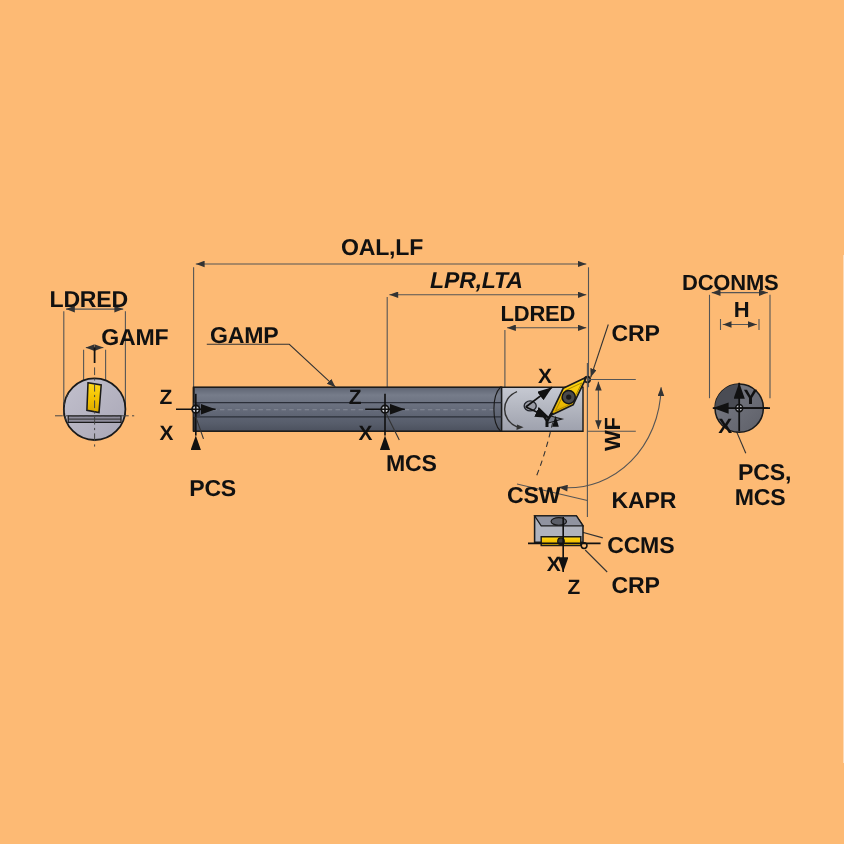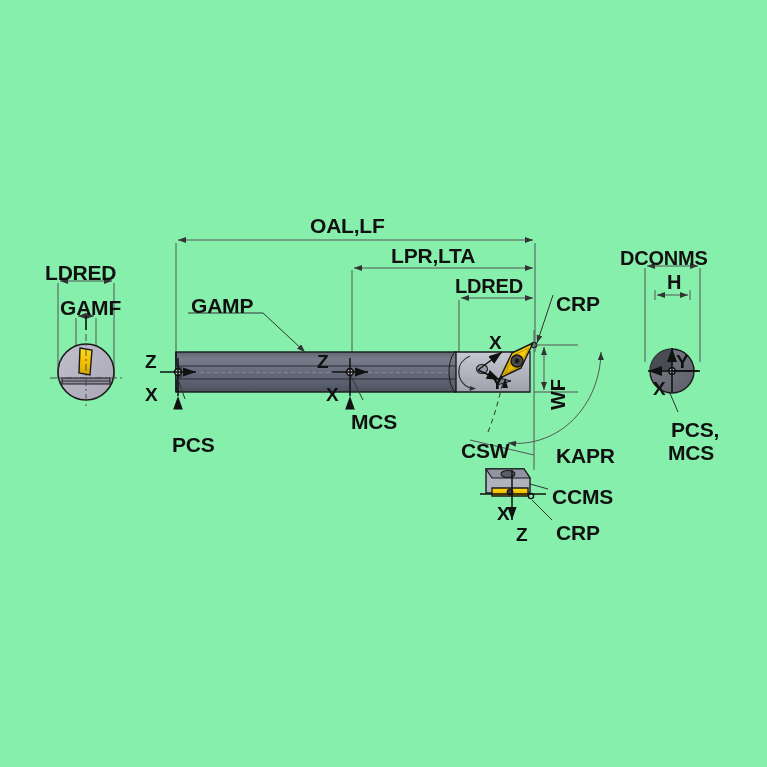--- a/index.html
+++ b/index.html
@@ -4,21 +4,21 @@
 <style>
   html, body {
     margin: 0;
     padding: 0;
     background: #ffffff;
   }
   #stage {
     position: relative;
     width: 767px;
     height: 767px;
-    background: #86efac;
+    background: #fdba74;
     font-family: "Liberation Sans", sans-serif;
     overflow: hidden;
   }
   #diagram {
     position: absolute;
     inset: 0;
   }
   .lbl {
     position: absolute;
     font-family: "Liberation Sans", sans-serif;
@@ -226,27 +226,27 @@
       <circle cx="531" cy="496" r="2.6" fill="none" stroke="#111" stroke-width="1.4"></circle>
 
       <line x1="546" y1="494" x2="480" y2="494" stroke="#111" stroke-width="1.5"></line>
       <line x1="512" y1="470" x2="512" y2="520" stroke="#111" stroke-width="1.5" marker-end="url(#arrBlk)"></line>
     </g>
 
   </svg>
 
   <div class="lbl lbl-lg" style="left:310px; top:215px;">OAL,LF</div>
 
-  <div class="lbl lbl-lg" style="left:391px; top:245px;">LPR,LTA</div>
+  <div class="lbl lbl-lg" style="left:391px; top:245px;font-style:italic;">LPR,LTA</div>
 
   <div class="lbl lbl-md" style="left:455px; top:276px;">LDRED</div>
 
   <div class="lbl lbl-lg" style="left:45px; top:262px;">LDRED</div>
 
-  <div class="lbl lbl-lg" style="left:60px; top:297px;">GAMF</div>
+  <div class="lbl lbl-lg" style="left:60px; top:297px;padding-left:32px;">GAMF</div>
 
   <div class="lbl lbl-md" style="left:620px; top:248px;">DCONMS</div>
 
   <div class="lbl lbl-md" style="left:667px; top:272px;">H</div>
 
   <div class="lbl lbl-md rot90" style="left:548px; top:410px;">WF</div>
 
   <div class="lbl lbl-lg" style="left:556px; top:423px;margin-top:22px;">KAPR</div>
 
   <div class="lbl lbl-lg" style="left:191px; top:295px;">GAMP</div>

